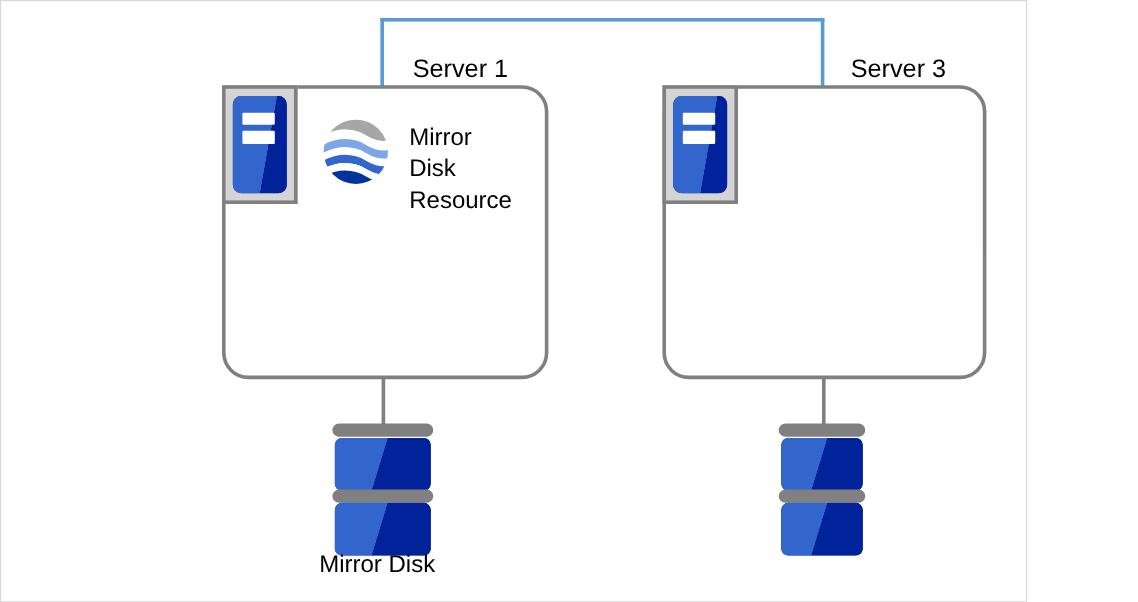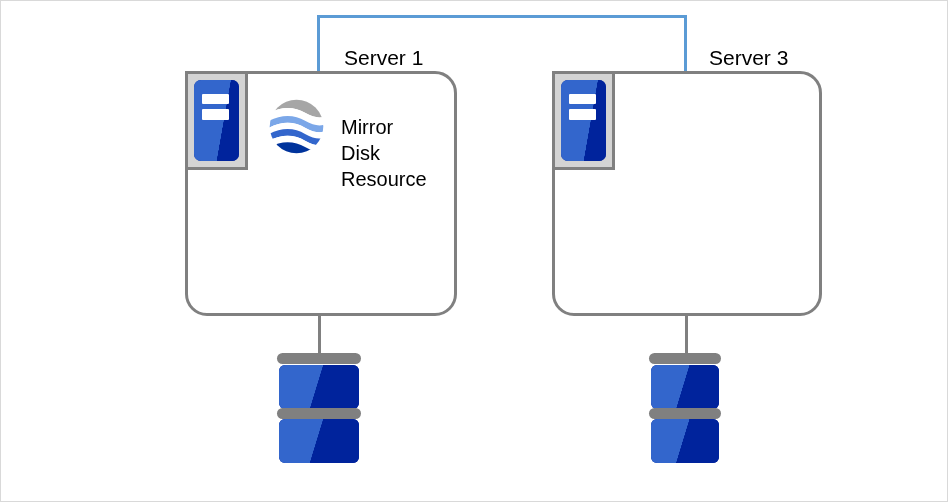--- a/index.html
+++ b/index.html
@@ -5,21 +5,21 @@
   html, body {
     margin: 0;
     padding: 0;
     background: #ffffff;
   }
   body {
     font-family: "Liberation Sans", sans-serif;
   }
   #canvas {
     position: relative;
-    width: 948px;
+    width: 856px;
     height: 502px;
     background: #ffffff;
     box-sizing: border-box;
     border: 1px solid #d9d9d9;
     overflow: hidden;
   }
 
   
   .link-v {
     position: absolute;
@@ -180,21 +180,21 @@
         <path d="M-5,44 C 20,28 45,28 65,40 C 82,50 95,50 105,44 L105,30 C 95,36 82,36 65,26 C 45,14 20,14 -5,30 Z" fill="#ffffff"></path>
         <path d="M-5,56 C 20,40 45,40 65,52 C 82,62 95,62 105,56 L105,44 C 95,50 82,50 65,40 C 45,28 20,28 -5,44 Z" fill="#7BA7E8"></path>
         <path d="M-5,67 C 20,51 45,51 65,63 C 82,73 95,73 105,67 L105,56 C 95,62 82,62 65,52 C 45,40 20,40 -5,56 Z" fill="#ffffff"></path>
         <path d="M-5,79 C 20,63 45,63 65,75 C 82,85 95,85 105,79 L105,67 C 95,73 82,73 65,63 C 45,51 20,51 -5,67 Z" fill="#3366CC"></path>
         <path d="M-5,90 C 20,74 45,74 65,86 C 82,96 95,96 105,90 L105,79 C 95,85 82,85 65,75 C 45,63 20,63 -5,79 Z" fill="#ffffff"></path>
         <path d="M-5,105 L105,105 L105,90 C 95,96 82,96 65,86 C 45,74 20,74 -5,90 Z" fill="#00339C"></path>
       </g>
     </svg>
   </div>
 
-  <div class="resource-text" style="left:340px; top:101px;margin-top:12px;">Mirror
+  <div class="resource-text" style="left:340px; top:101px;">Mirror
 Disk
 Resource</div>
 
   <div class="server-label" style="left:708px; top:46px;">Server 3</div>
 
   <div class="server-box" style="left:551px; top:70px; width:270px; height:245px;"></div>
 
   <div class="srv-icon" style="left:551px; top:70px;">
     <div class="body">
       <div class="sheen"></div>
@@ -210,20 +210,21 @@
     <div class="plate" style="top:0px;"></div>
     <div class="slab" style="top:12px; height:44px;">
       <div class="sheen"></div>
     </div>
     <div class="plate" style="top:55px;"></div>
     <div class="slab" style="top:66px; height:44px;">
       <div class="sheen"></div>
     </div>
   </div>
 
+  <div class="disk-label" style="left:265px; top:460px;">Mirror Disk</div>
 
   <div class="disk" style="left:648px; top:352px; width:72px; height:106px;">
     <div class="plate" style="top:0px;"></div>
     <div class="slab" style="top:12px; height:44px;">
       <div class="sheen"></div>
     </div>
     <div class="plate" style="top:55px;"></div>
     <div class="slab" style="top:66px; height:44px;">
       <div class="sheen"></div>
     </div>

